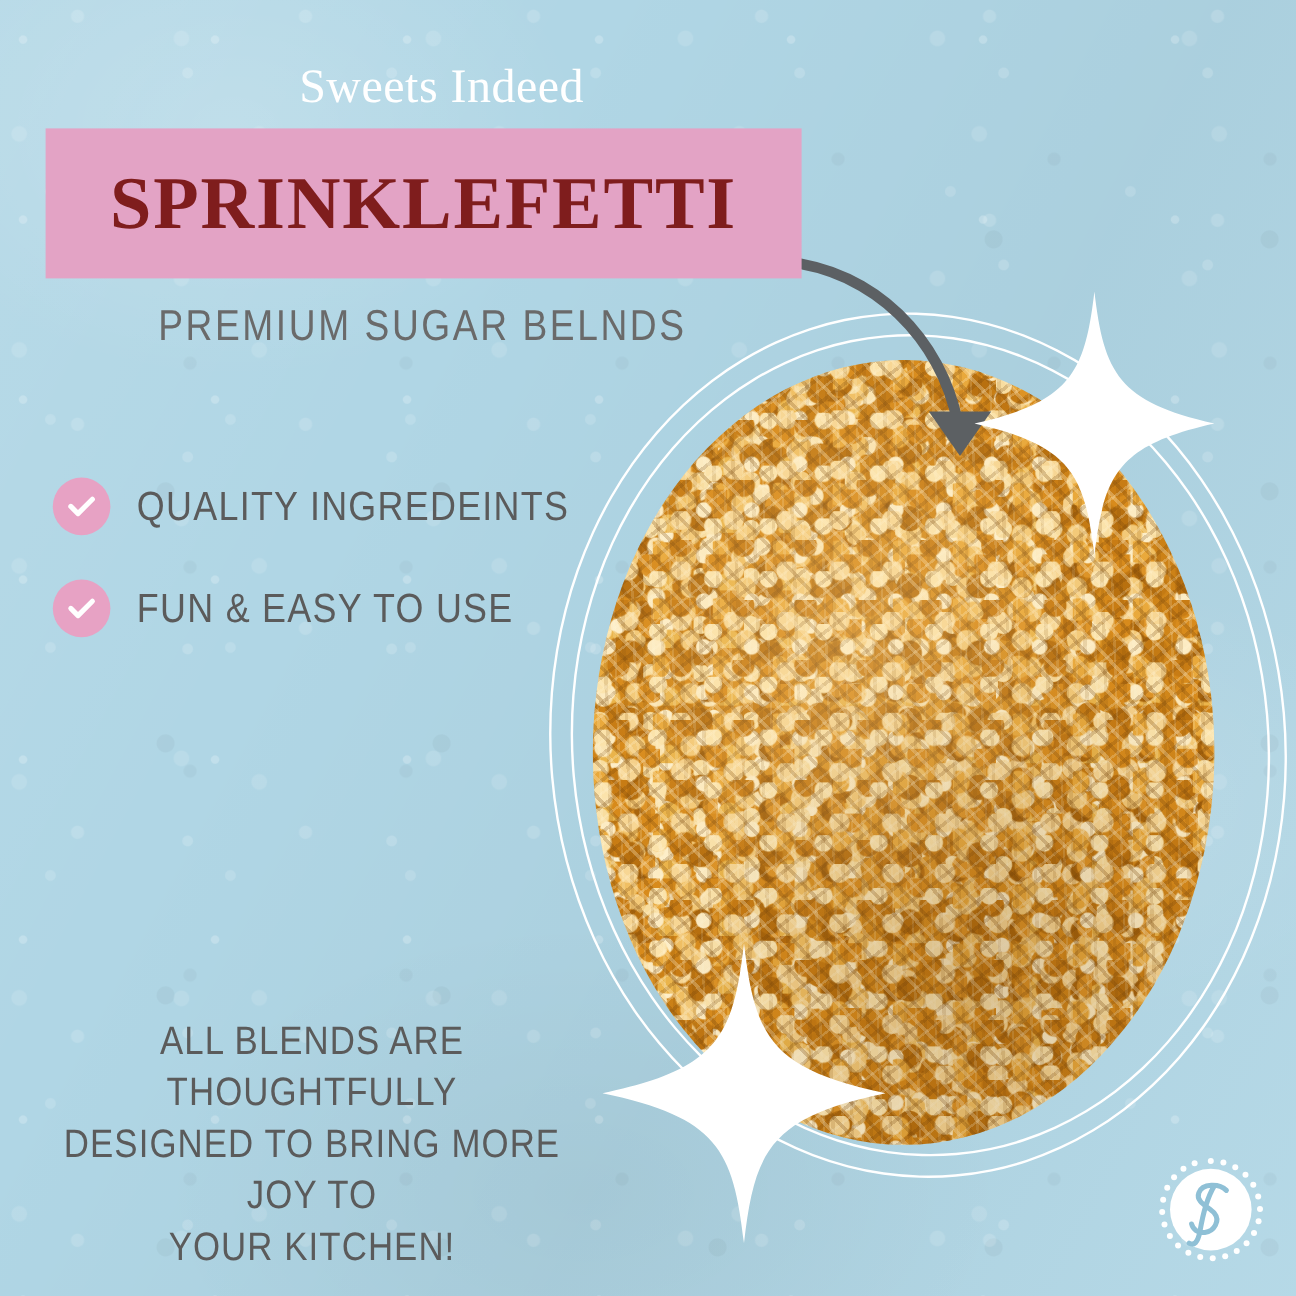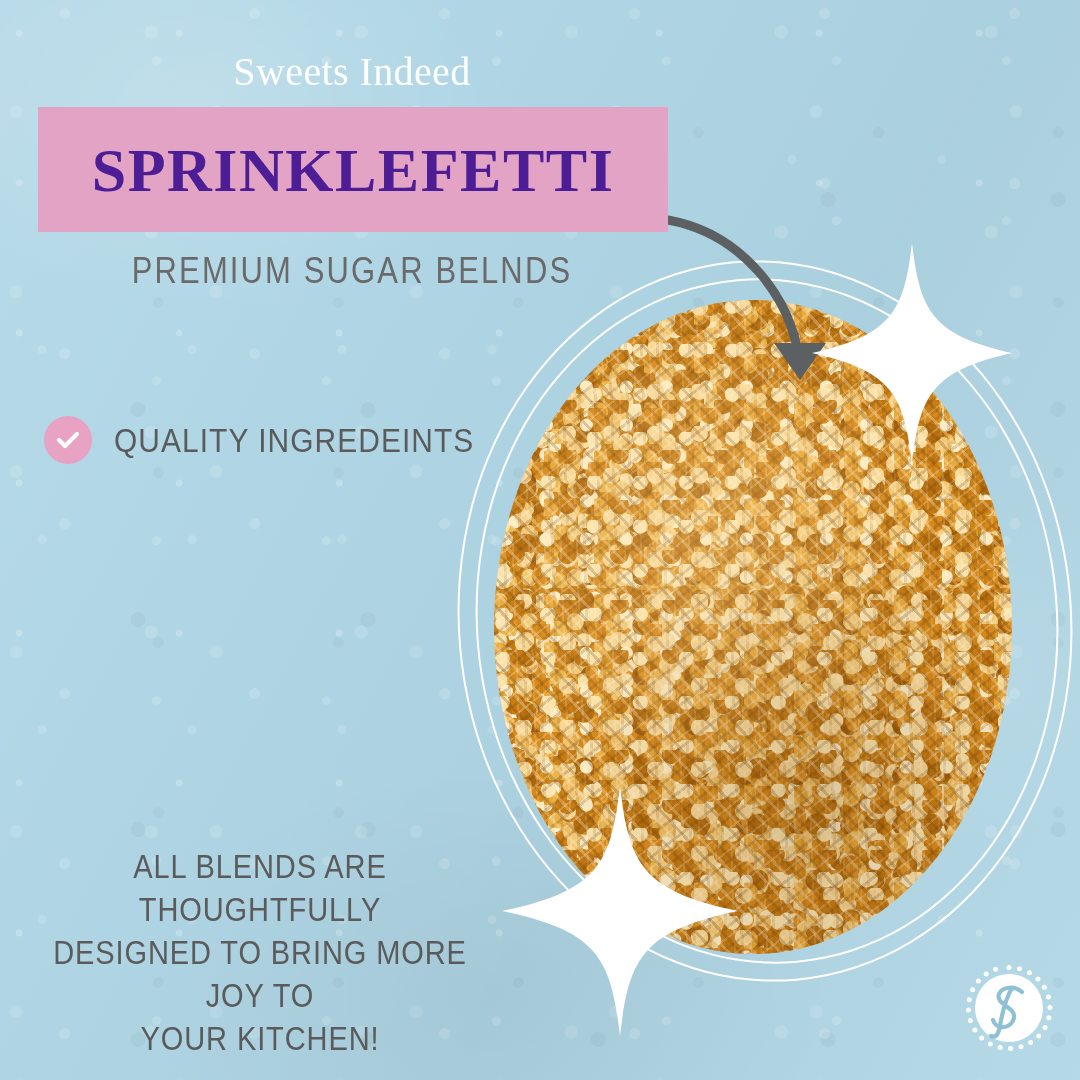--- a/index.html
+++ b/index.html
@@ -33,43 +33,43 @@
   .bg-mottle{
     position:absolute;inset:0;pointer-events:none;
     background:
       radial-gradient(ellipse 420px 300px at 18% 10%, rgba(255,255,255,.16), transparent 70%),
       radial-gradient(ellipse 380px 260px at 85% 62%, rgba(255,255,255,.10), transparent 72%),
       radial-gradient(ellipse 500px 320px at 45% 92%, rgba(0,0,0,.035), transparent 72%);
   }
 
   
   .brand{
-    position:absolute;left:0;top:48px;width:704px;text-align:center;
+    position:absolute;left:16px;top:48px;width:704px;text-align:center;
     font-family:"Liberation Serif",serif;
     font-size:40px;color:#ffffff;letter-spacing:.4px;
   }
   .title-band{
     position:absolute;left:38px;top:107px;width:630px;height:125px;
     background:#e3a3c5;
     display:flex;align-items:center;justify-content:center;
   }
   .title-band .title{
     font-family:"Liberation Serif",serif;
-    font-weight:700;font-size:62px;color:#4c1d95;
+    font-weight:700;font-size:62px;color:#7f1d1d;
     letter-spacing:1.5px;line-height:1;white-space:nowrap;
   }
   .subtitle{
     position:absolute;left:0;top:250px;width:704px;text-align:center;
     font-family:"Liberation Sans",sans-serif;
     font-weight:400;font-size:36px;color:#6a6a6a;
     letter-spacing:2.5px;transform:scaleX(.86);transform-origin:50% 50%;
   }
 
   
-  .features{position:absolute;left:44px;top:416px;width:480px;}
+  .features{position:absolute;left:44px;top:398px;width:480px;}
   .feature{
     display:flex;align-items:center;height:48px;margin-bottom:37px;
   }
   .check-badge{
     width:48px;height:48px;border-radius:50%;background:#e7a2c4;
     flex:0 0 48px;display:flex;align-items:center;justify-content:center;
   }
   .check-badge svg{display:block;}
   .feature-label{
     margin-left:22px;
@@ -206,20 +206,28 @@
       <span class="check-badge">
         <svg width="28" height="28" viewBox="0 0 28 28">
           <path d="M5 14 L11 20 L23 8" fill="none" stroke="#ffffff" stroke-width="4.2" stroke-linecap="round" stroke-linejoin="round"></path>
         </svg>
       </span>
       <span class="feature-label">QUALITY INGREDEINTS</span>
     </div>
 
 
 
+    <div class="feature">
+      <span class="check-badge">
+        <svg width="28" height="28" viewBox="0 0 28 28">
+          <path d="M5 14 L11 20 L23 8" fill="none" stroke="#ffffff" stroke-width="4.2" stroke-linecap="round" stroke-linejoin="round"></path>
+        </svg>
+      </span>
+      <span class="feature-label">FUN &amp; EASY TO USE</span>
+    </div>
 
   </div>
 
   <div class="tagline">
     <div>ALL BLENDS ARE THOUGHTFULLY</div>
     <div>DESIGNED TO BRING MORE JOY TO</div>
     <div>YOUR KITCHEN!</div>
   </div>
 
   <div class="logo">

